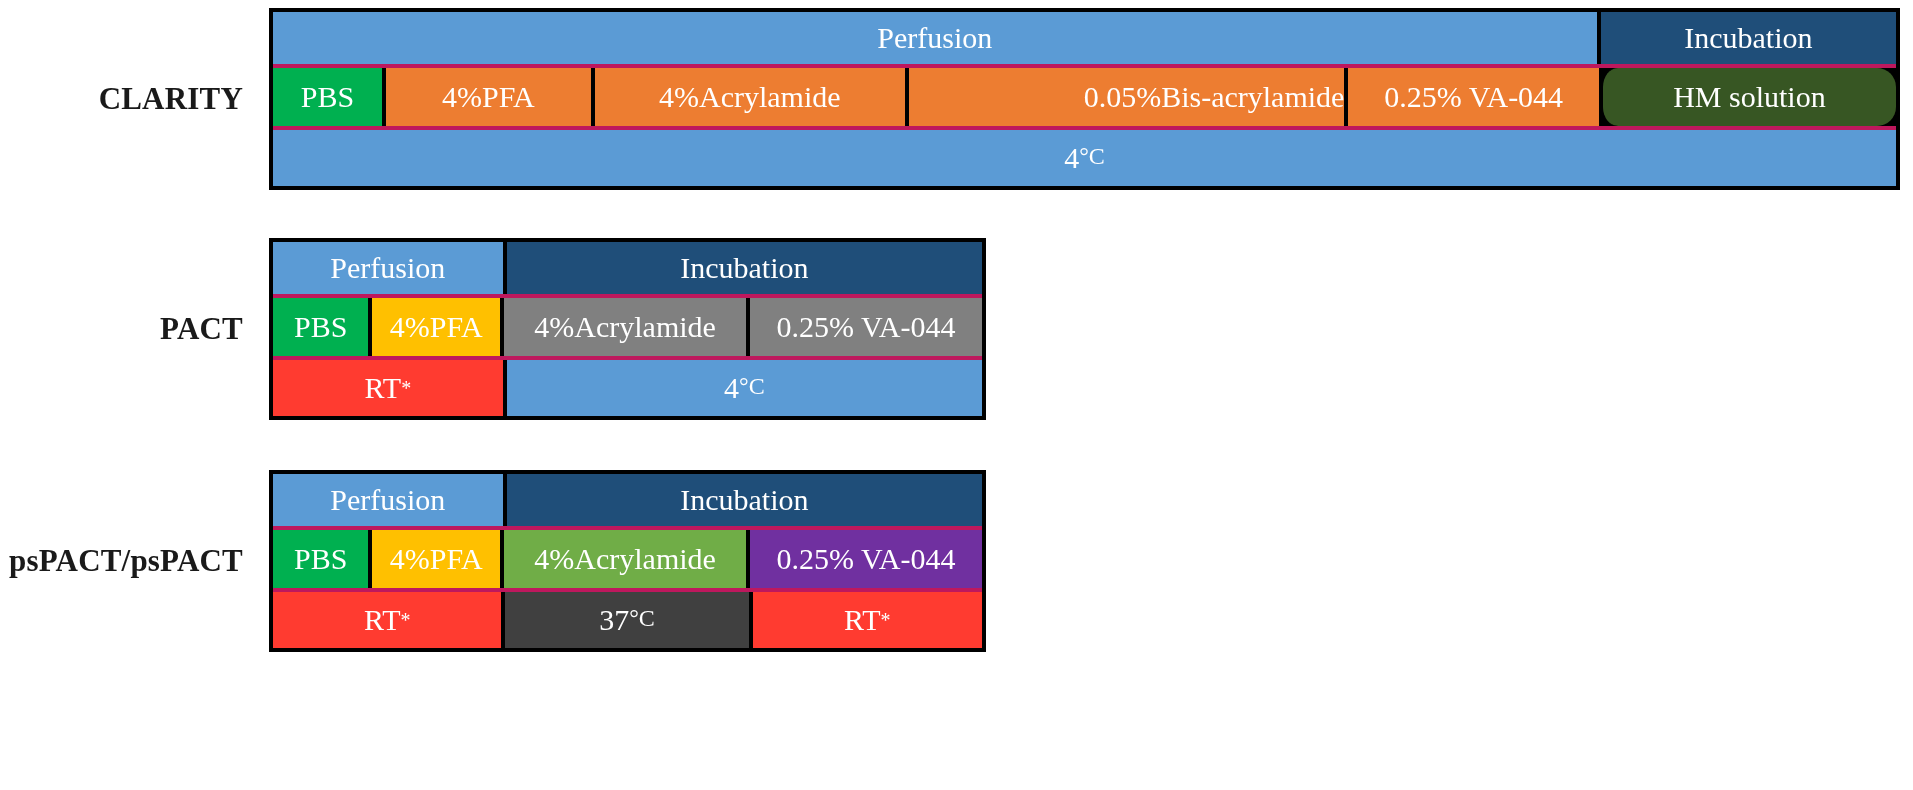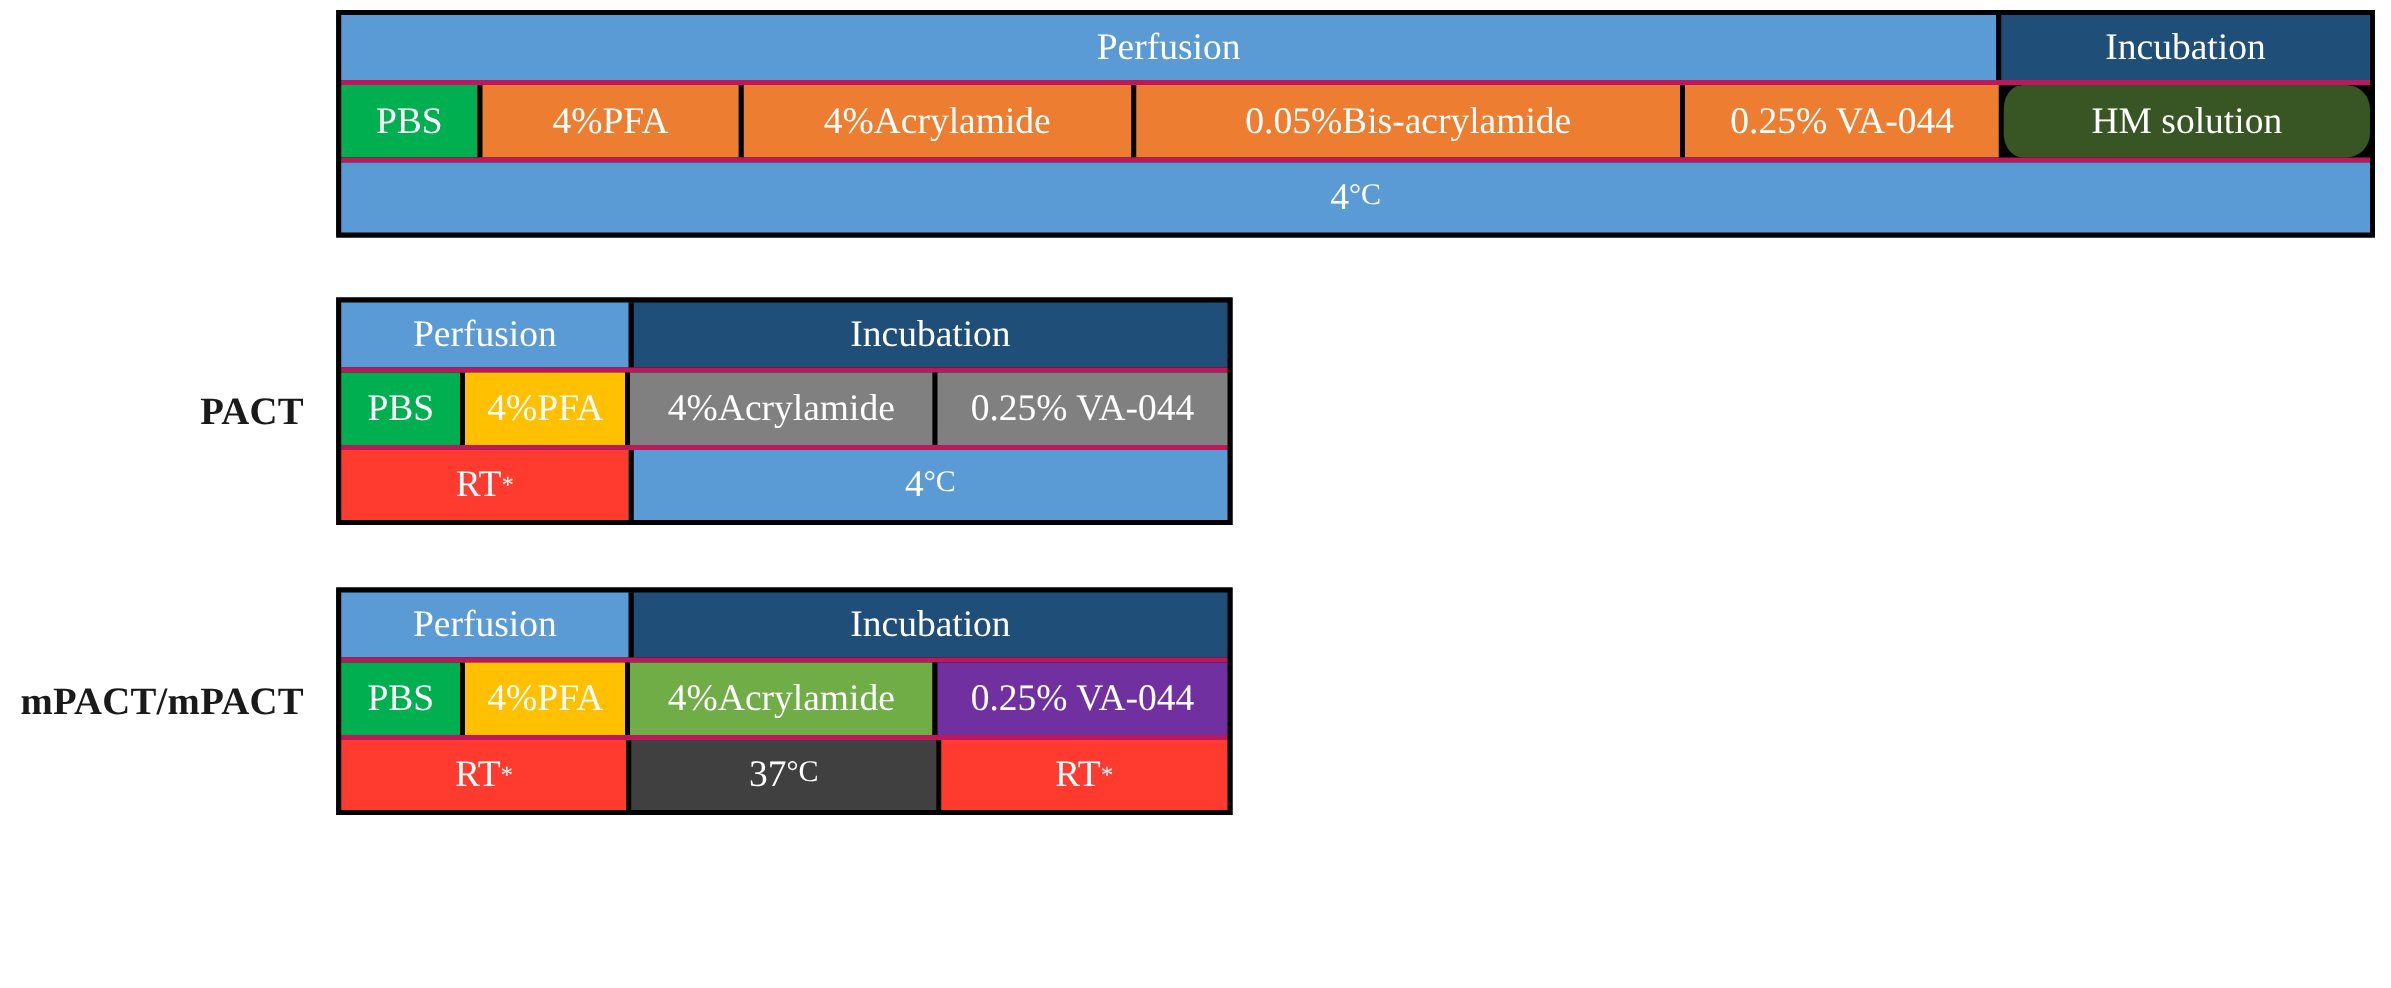--- a/index.html
+++ b/index.html
@@ -94,40 +94,41 @@
   
   #proto-clarity { left: 269px; top: 8px; width: 1631px; }
   #proto-pact    { left: 269px; top: 238px; width: 717px; }
   #proto-pspact  { left: 269px; top: 470px; width: 717px; }
 </style>
 </head>
 <body>
 
 <div class="diagram">
   <div class="protocol" id="proto-clarity">
+      <div class="proto-label">CLARITY</div>
       <div class="table" style="width: 100%;">
         <div class="row">
           <div class="cell h-phase" style="flex-grow: 1327; flex-basis: 0px; background: rgb(91, 155, 213);">
             <span>Perfusion</span>
           </div>
           <div class="cell h-phase" style="flex-grow: 296; flex-basis: 0px; background: rgb(31, 78, 121);">
             <span>Incubation</span>
           </div>
         </div>
         <div class="row">
           <div class="cell h-reagent" style="flex-grow: 110; flex-basis: 0px; background: rgb(0, 176, 80);">
             <span>PBS</span>
           </div>
           <div class="cell h-reagent" style="flex-grow: 207; flex-basis: 0px; background: rgb(237, 125, 49);">
             <span>4%PFA</span>
           </div>
           <div class="cell h-reagent" style="flex-grow: 313; flex-basis: 0px; background: rgb(237, 125, 49);">
             <span>4%Acrylamide</span>
           </div>
-          <div class="cell h-reagent" style="flex-grow: 440; flex-basis: 0px; background: rgb(237, 125, 49);">
+          <div class="cell h-reagent" style="flex-grow: 440; flex-basis: 0px; background: rgb(237, 125, 49); justify-content: flex-end;">
             <span>0.05%Bis-acrylamide</span>
           </div>
           <div class="cell h-reagent" style="flex-grow: 253; flex-basis: 0px; background: rgb(237, 125, 49);">
             <span>0.25% VA-044</span>
           </div>
           <div class="cell h-reagent" style="flex-grow: 296; flex-basis: 0px; background: rgb(55, 86, 35); border-radius: 19px;">
             <span>HM solution</span>
           </div>
         </div>
         <div class="row">
@@ -169,21 +170,21 @@
             <span class="sup">*</span>
           </div>
           <div class="cell h-temp" style="flex-grow: 478; flex-basis: 0px; background: rgb(91, 155, 213);">
             <span>4</span>
             <span class="deg">°C</span>
           </div>
         </div>
       </div>
     </div>
   <div class="protocol" id="proto-pspact">
-      <div class="proto-label">mPACT/mPACT</div>
+      <div class="proto-label">psPACT/psPACT</div>
       <div class="table" style="width: 100%;">
         <div class="row">
           <div class="cell h-phase" style="flex-grow: 231; flex-basis: 0px; background: rgb(91, 155, 213);">
             <span>Perfusion</span>
           </div>
           <div class="cell h-phase" style="flex-grow: 478; flex-basis: 0px; background: rgb(31, 78, 121);">
             <span>Incubation</span>
           </div>
         </div>
         <div class="row">

